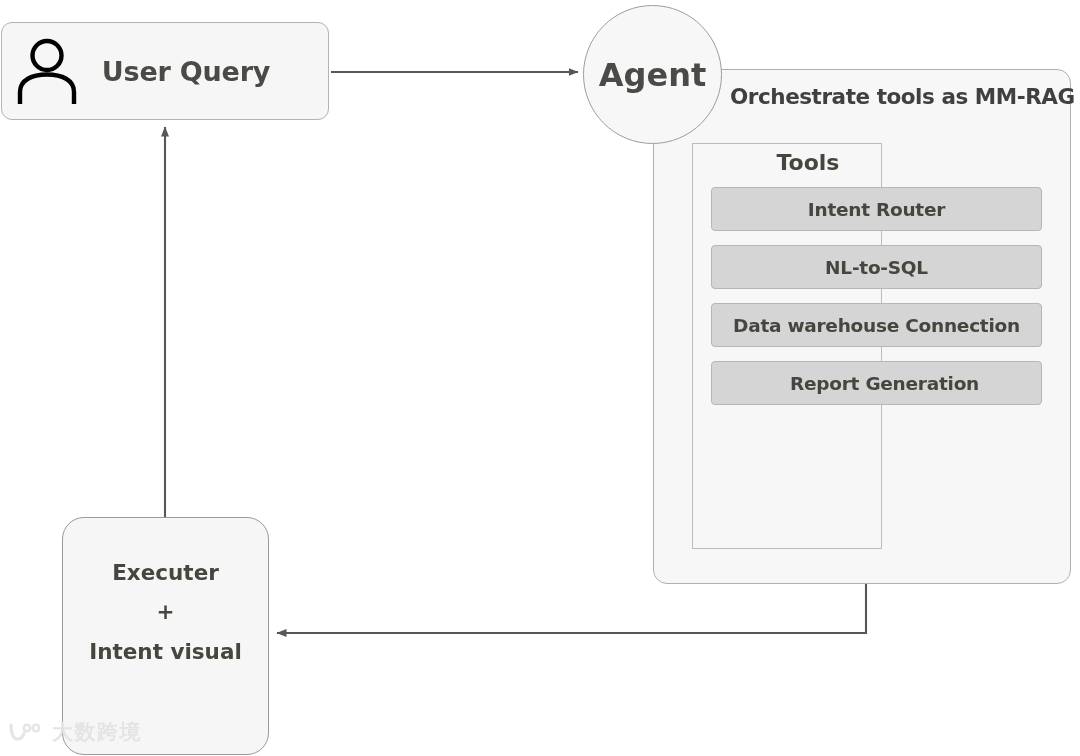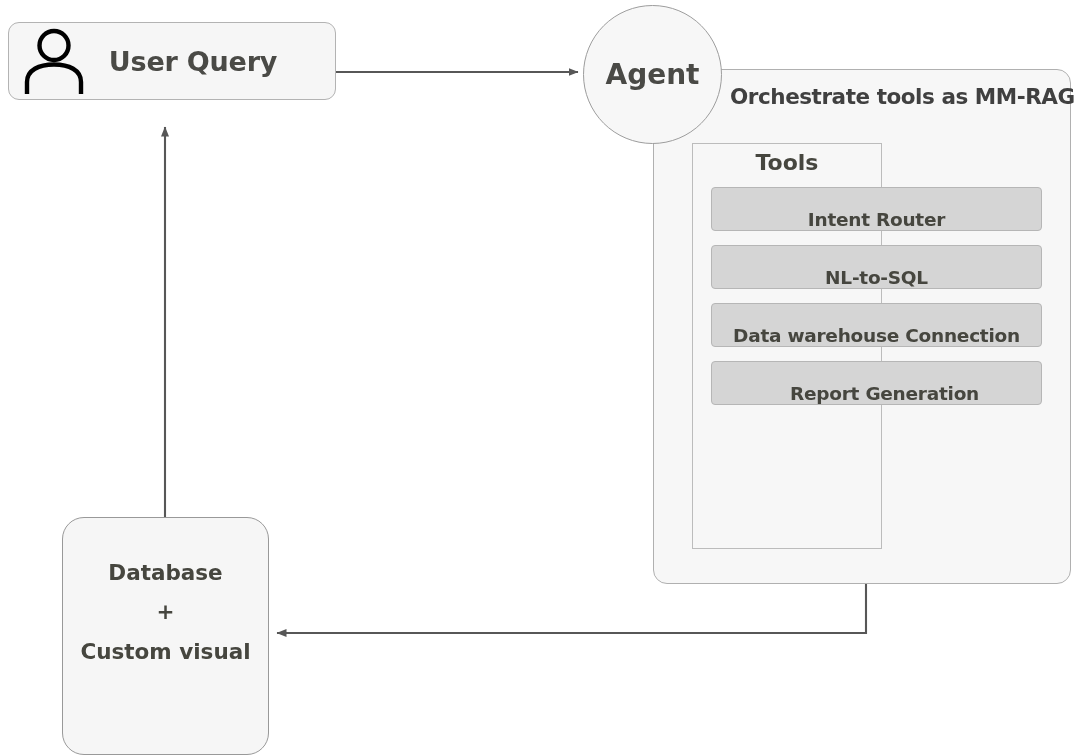--- a/index.html
+++ b/index.html
@@ -22,24 +22,24 @@
     left: 0;
     top: 0;
     width: 1080px;
     height: 756px;
     pointer-events: none;
   }
 
   
   #user-query-node {
     position: absolute;
-    left: 8px;
+    left: 1px;
     top: 22px;
     width: 328px;
-    height: 78px;
+    height: 98px;
     box-sizing: border-box;
     background: #f6f6f6;
     border: 1.4px solid #b3b3b3;
     border-radius: 11px;
     display: flex;
     align-items: center;
   }
   #user-icon {
     width: 62px;
     height: 70px;
@@ -66,21 +66,21 @@
     box-sizing: border-box;
     border-radius: 50%;
     background: #f7f7f7;
     border: 1.4px solid #9d9d9d;
     display: flex;
     align-items: center;
     justify-content: center;
     z-index: 5;
   }
   #agent-label {
-    font-size: 28px;
+    font-size: 32px;
     font-weight: bold;
     color: #4a4a46;
   }
 
   
   #orchestrator-container {
     position: absolute;
     left: 653px;
     top: 69px;
     width: 418px;
@@ -114,39 +114,40 @@
   }
   #tools-title {
     position: absolute;
     left: 38px;
     top: 80px;
     width: 190px;
     text-align: center;
     font-size: 22px;
     font-weight: bold;
     color: #46463f;
+    padding-left: 21px;
   }
 
   
   #tool-list {
     position: absolute;
     left: 57px;
     top: 117px;
     width: 331px;
   }
   .tool-item {
     position: relative;
     height: 44px;
     box-sizing: border-box;
     background: #d5d5d5;
     border: 1px solid #b6b6b6;
     border-radius: 4px;
     margin-bottom: 14px;
     display: flex;
-    align-items: flex-end;
+    align-items: center;
     justify-content: center;
     z-index: 3;
   }
   .tool-item:last-child {
     margin-bottom: 0;
     padding-left: 16px;
   }
   .tool-item-label {
     font-size: 18.5px;
     font-weight: bold;
@@ -255,19 +256,27 @@
         <span class="tool-item-label">Report Generation</span>
       </div>
     </div>
   </div>
 
   <div id="agent-node">
     <span id="agent-label">Agent</span>
   </div>
 
   <div id="insights-node">
-    <div class="insights-line">Database</div>
+    <div class="insights-line">Executer</div>
     <div class="insights-line">+</div>
-    <div class="insights-line">Custom visual</div>
-  </div>
-
+    <div class="insights-line">Intent visual</div>
+  </div>
+
+  <div id="watermark">
+    <svg width="36" height="22" viewBox="0 0 36 22" xmlns="http://www.w3.org/2000/svg">
+      <path d="M3,4 C3,4 3,18 9,18 C15,18 16,12 16,12" fill="none" stroke="#e3e3e3" stroke-width="3.2" stroke-linecap="round"></path>
+      <circle cx="19" cy="7" r="3.2" fill="none" stroke="#e3e3e3" stroke-width="2.6"></circle>
+      <circle cx="28" cy="7" r="3.2" fill="none" stroke="#e3e3e3" stroke-width="2.6"></circle>
+    </svg>
+    <span id="watermark-text">大数跨境</span>
+  </div>
 
 </div>
 
 </body></html>

